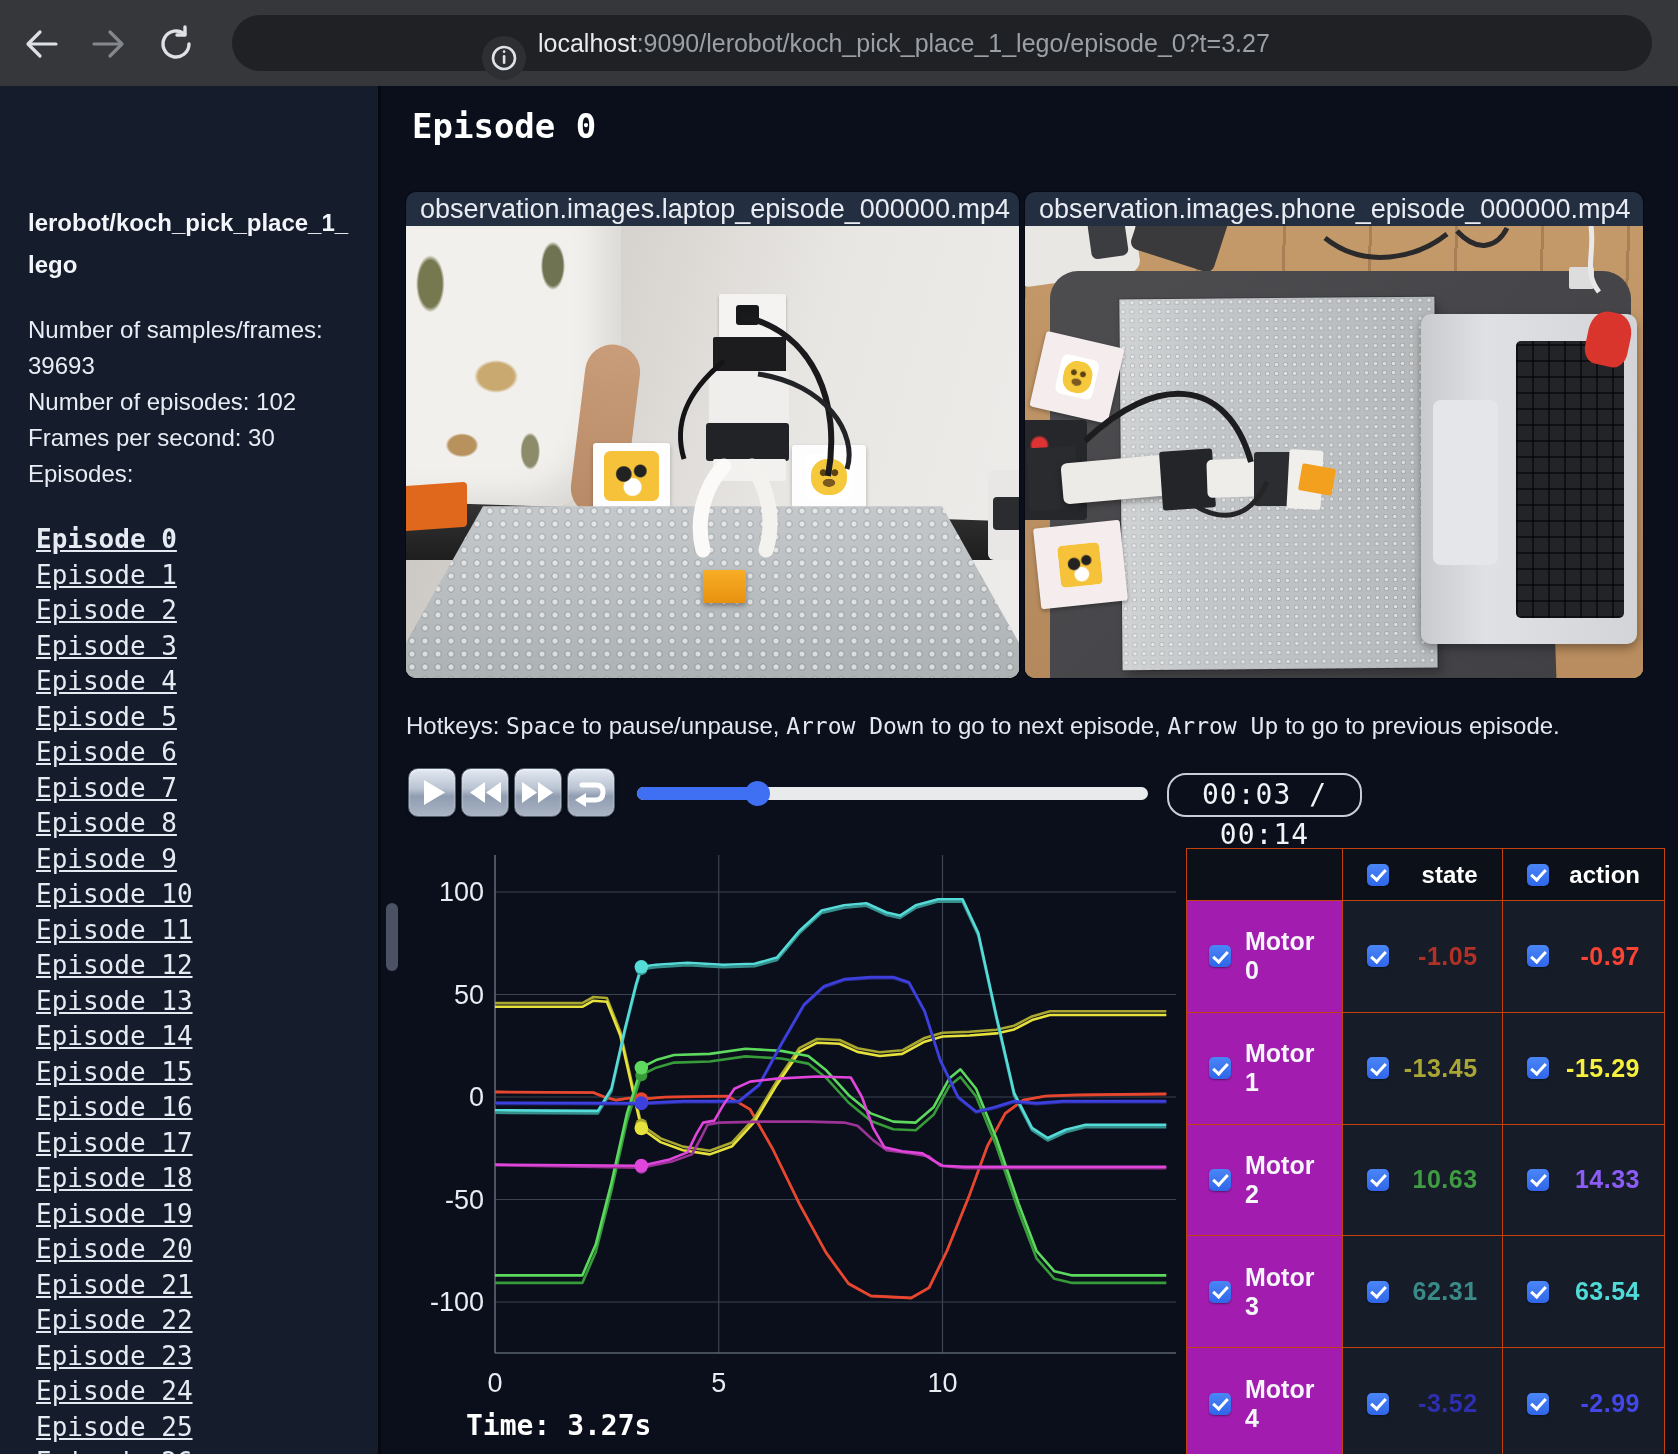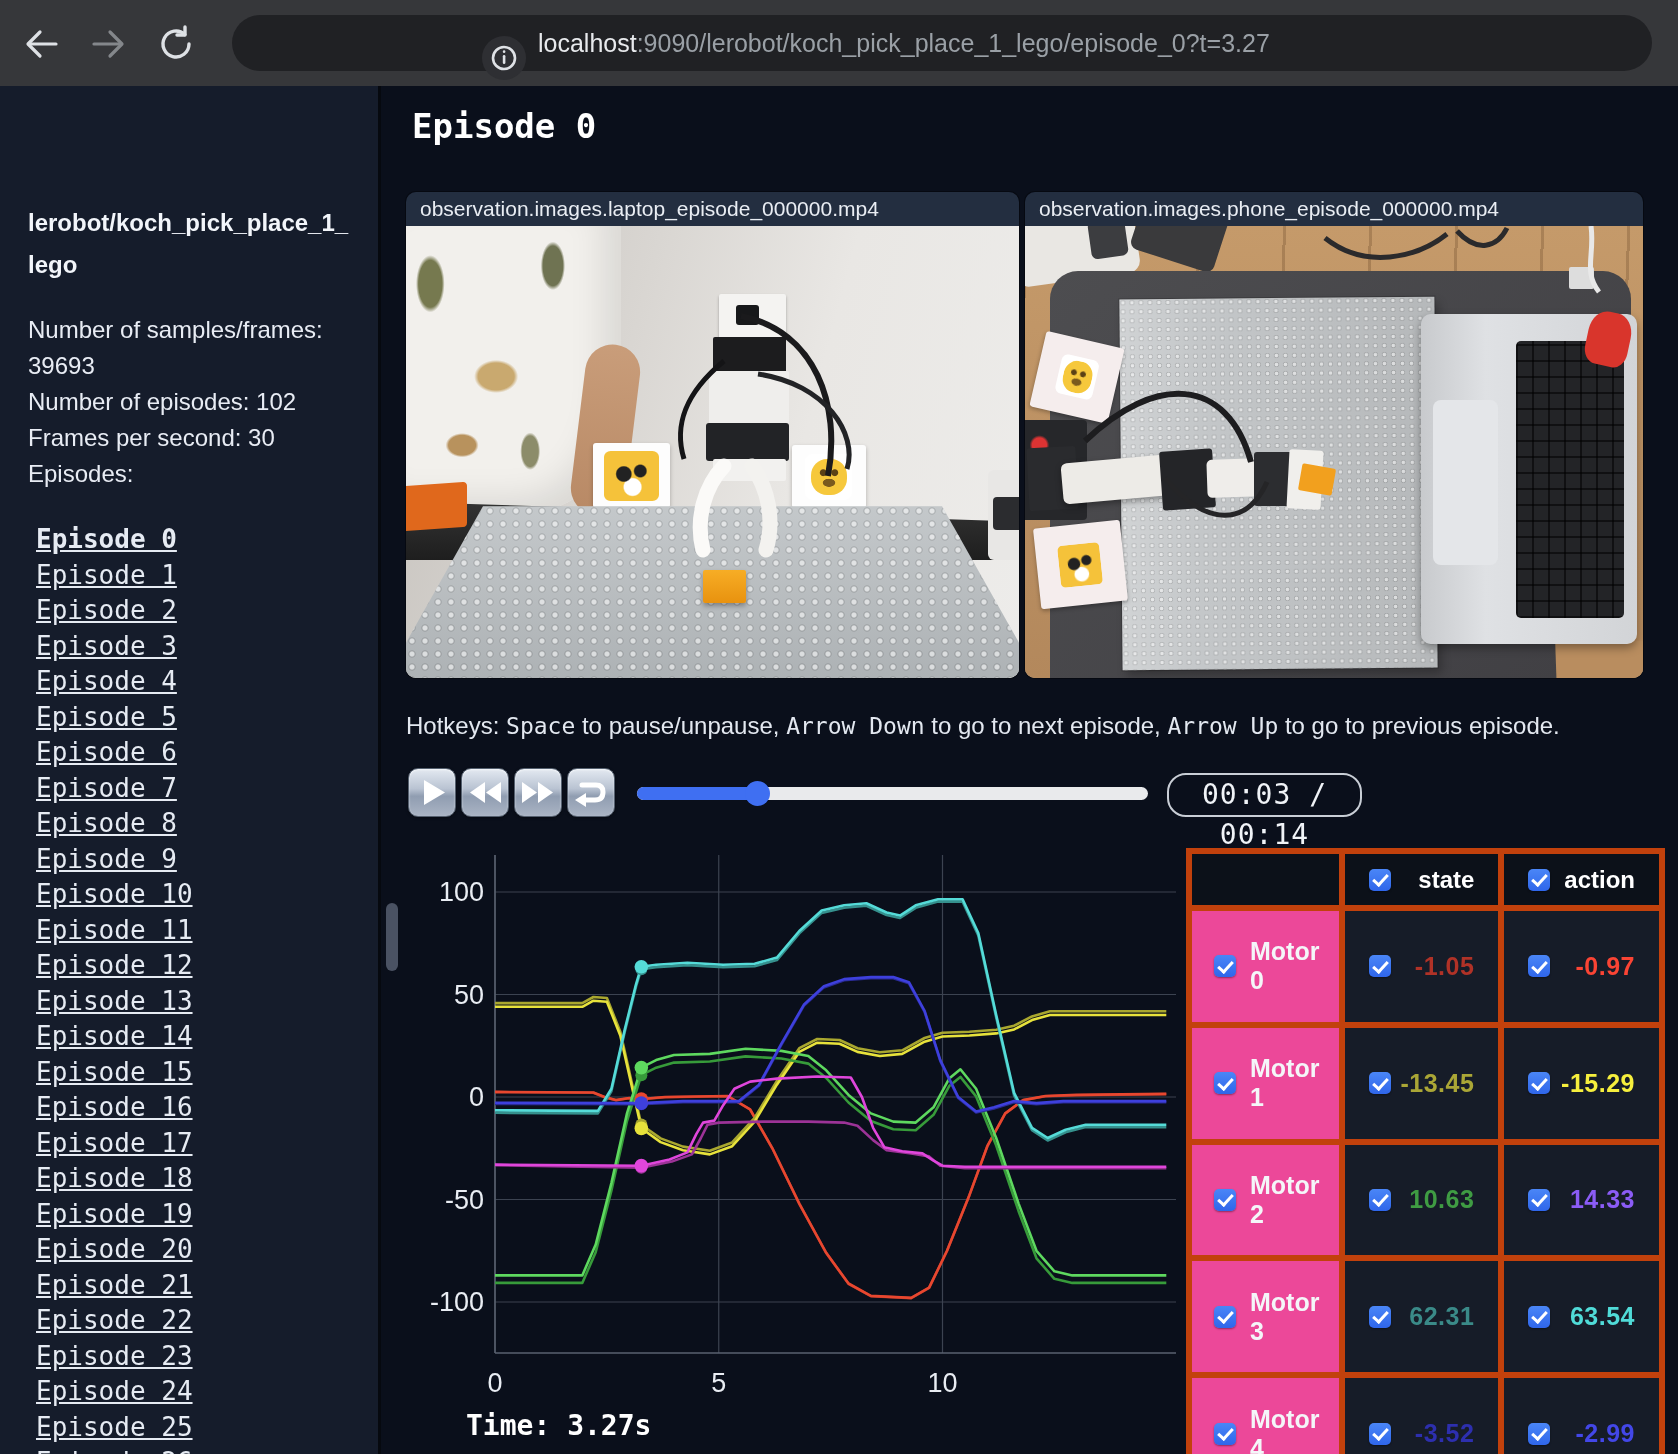--- a/index.html
+++ b/index.html
@@ -27,21 +27,21 @@
   #ep-list{left:36px;top:436px;width:330px;}
   #ep-list a{display:block;line-height:35.5px;font-size:26px;color:#e6ebf3;
              font-family:"DejaVu Sans Mono",monospace;text-decoration:underline;cursor:pointer;}
   #ep-list a.active{font-weight:bold;}
 
   
   #page-title{left:412px;top:106px;font-size:34px;font-weight:bold;color:#ffffff;}
   .video-panel{top:192px;height:486px;border-radius:10px;overflow:hidden;
                box-shadow:0 0 0 1px rgba(0,0,0,.35);}
   .video-head{position:absolute;left:0;top:0;width:100%;height:34px;background:#232e40;
-              font-size:21px;color:#e9edf3;line-height:34px;padding-left:14px;box-sizing:border-box;
+              font-size:27px;color:#e9edf3;line-height:34px;padding-left:14px;box-sizing:border-box;
               white-space:nowrap;}
   .video-body{position:absolute;left:0;top:34px;width:100%;height:452px;overflow:hidden;background:#888;}
   #video-left{left:406px;width:613px;}
   #video-right{left:1025px;width:618px;}
   .vp{position:absolute;}
 
   
   .lv-wall{left:0;top:0;width:100%;height:100%;
       background:linear-gradient(105deg,#c6c2bd 0%,#d9d6d2 35%,#e9e7e4 62%,#edecea 100%);}
   .lv-shirt{left:-2%;top:-3%;width:37%;height:66%;background:#f2f0ec;border-radius:0 0 38% 0;
@@ -141,34 +141,34 @@
   #slider-fill{left:0;top:0;height:13px;border-radius:7px;background:#3f6ff2;}
   #slider-thumb{top:781px;width:25px;height:25px;border-radius:50%;background:#3f6ff2;cursor:pointer;}
   #time-pill{left:1167px;top:773px;width:191px;height:40px;border:2px solid #c9ced6;border-radius:19px;
       font-size:28px;color:#f0f3f7;text-align:center;line-height:40px;letter-spacing:1px;}
 
   
   #chart{left:400px;top:845px;width:790px;height:605px;}
 
   
   #motor-table{left:1186px;top:848px;width:479px;border-collapse:collapse;}
-  #motor-table td{border:6px solid #c2410c;padding:8px;}
+  #motor-table td{border:1px solid #c2410c;padding:8px;}
   .cell{display:flex;align-items:center;height:100%;box-sizing:border-box;}
   .cb{width:22px;height:22px;border-radius:5px;flex:0 0 22px;position:relative;cursor:pointer;
       background:linear-gradient(180deg,#4a86f7,#2f66ea);box-shadow:0 1px 2px rgba(0,0,0,.4);}
   .cb::after{content:"";position:absolute;left:7px;top:2.5px;width:6px;height:12px;
       border-right:3px solid #fff;border-bottom:3px solid #fff;transform:rotate(42deg);}
   .hdr-cell{justify-content:space-between;padding:0 16px;height:35px;}
   .hdr-label{font-size:24px;font-weight:bold;color:#fff;}
   .motor-cell{padding-left:14px;height:94.8px;gap:14px;}
   .motor-label{font-size:25px;font-weight:bold;color:#f4f6f9;}
   .val-cell{justify-content:space-between;padding:0 16px;height:94.8px;}
   .val{font-size:25px;font-weight:bold;letter-spacing:.5px;}
   tr.mrow td{background:#161c28;}
-  tr.mrow td.lab{background:#ec4899;}
+  tr.mrow td.lab{background:#a21caf;}
   tr.hrow td{background:#0c1119;}
 </style>
 </head>
 <body>
 
 <div id="app">
 
   <div id="chrome" class="abs">
     <div class="abs nav-ic" style="left:22px;">
       <svg width="40" height="40" viewBox="0 0 40 40" fill="none" stroke="#dee1e5" stroke-width="3.2" stroke-linecap="round" stroke-linejoin="round">

